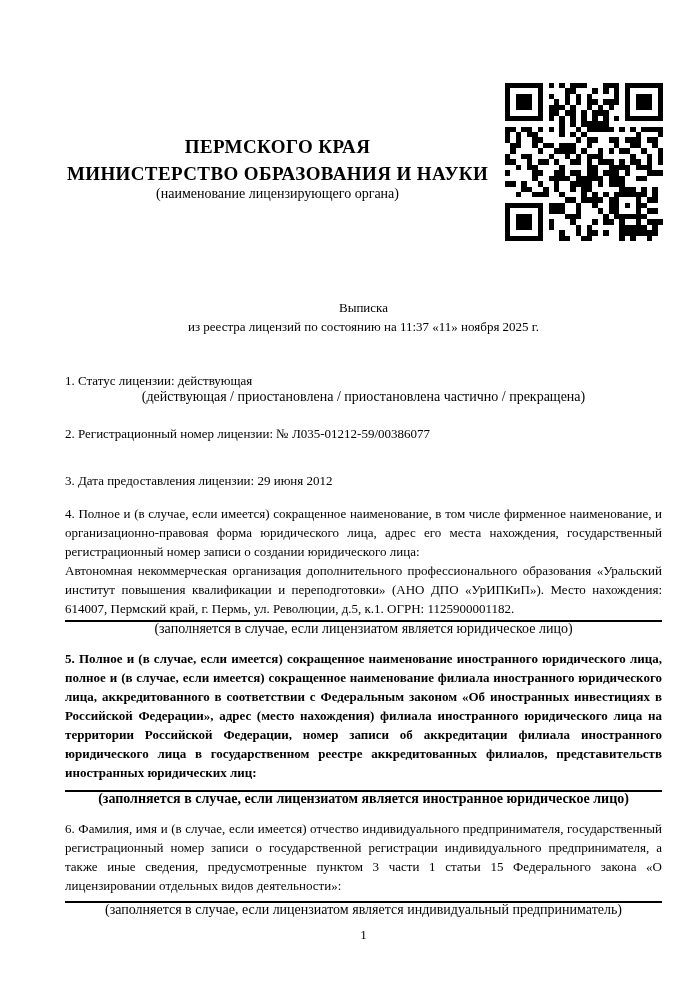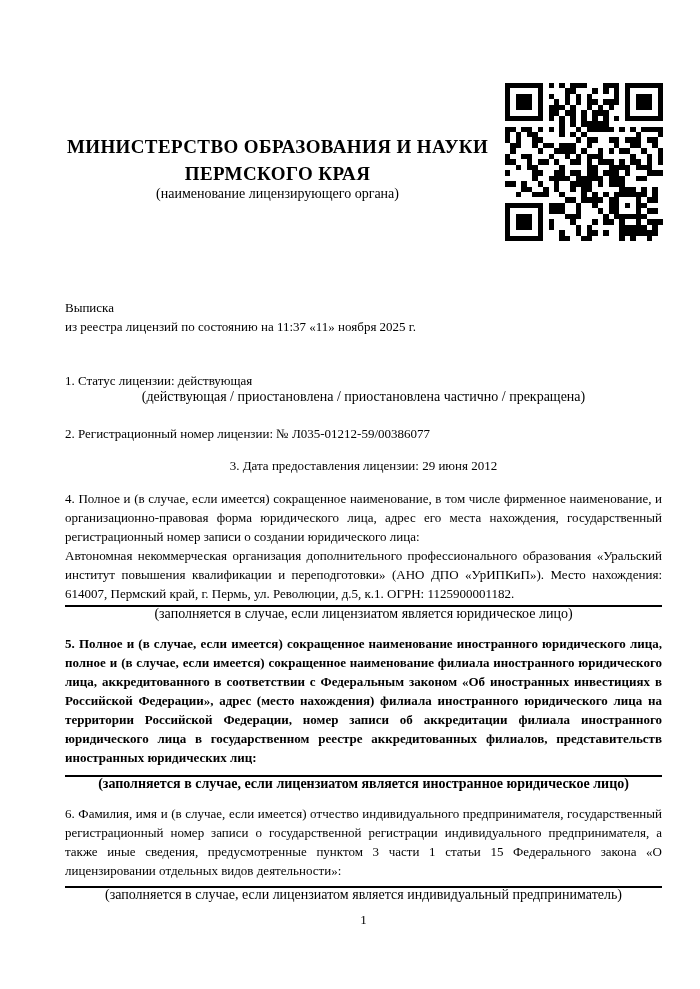--- a/index.html
+++ b/index.html
@@ -30,36 +30,36 @@
     line-height: 27px;
     letter-spacing: 0.4px;
   }
   .small-caption {
     font-size: 14px;
     line-height: 14px;
     text-align: center;
   }
   .doc-title {
     margin-top: 97px;
-    text-align: left;
+    text-align: center;
     font-size: 13px;
     line-height: 19px;
   }
   .body-line {
     font-size: 13px;
     line-height: 19px;
   }
   .para {
     font-size: 13px;
     line-height: 19px;
     text-align: justify;
   }
   .item1 { margin-top: 35px; }
   .item2 { margin-top: 20px; }
-  .item3 { margin-top: 13px; text-align: center; }
+  .item3 { margin-top: 28px; }
   .item4 { margin-top: 14px; }
   .item5 { margin-top: 13px; font-weight: bold; }
   .item6 { margin-top: 13px; }
   .item7 { margin-top: 17px; }
   .fill-rule {
     border-top: 2px solid #000000;
     margin-top: 2px;
     height: 0;
   }
   .blank-value { height: 6px; }
@@ -499,22 +499,22 @@
         <rect x="15" y="28" width="1" height="1" fill="#000000"></rect>
         <rect x="21" y="28" width="1" height="1" fill="#000000"></rect>
         <rect x="23" y="28" width="1" height="1" fill="#000000"></rect>
         <rect x="26" y="28" width="1" height="1" fill="#000000"></rect>
       </svg>
   </div>
 
   <div class="content">
 
     <div class="ministry-header">
+      <div class="ministry-line">ПЕРМСКОГО КРАЯ</div>
       <div class="ministry-line">МИНИСТЕРСТВО ОБРАЗОВАНИЯ И НАУКИ</div>
-      <div class="ministry-line">ПЕРМСКОГО КРАЯ</div>
       <div class="small-caption">(наименование лицензирующего органа)</div>
     </div>
 
     <div class="doc-title">
       <div>Выписка</div>
       <div>из реестра лицензий по состоянию на 11:37 «11» ноября 2025 г.</div>
     </div>
 
     <div class="item1">
       <div class="body-line">1. Статус лицензии: действующая</div>

